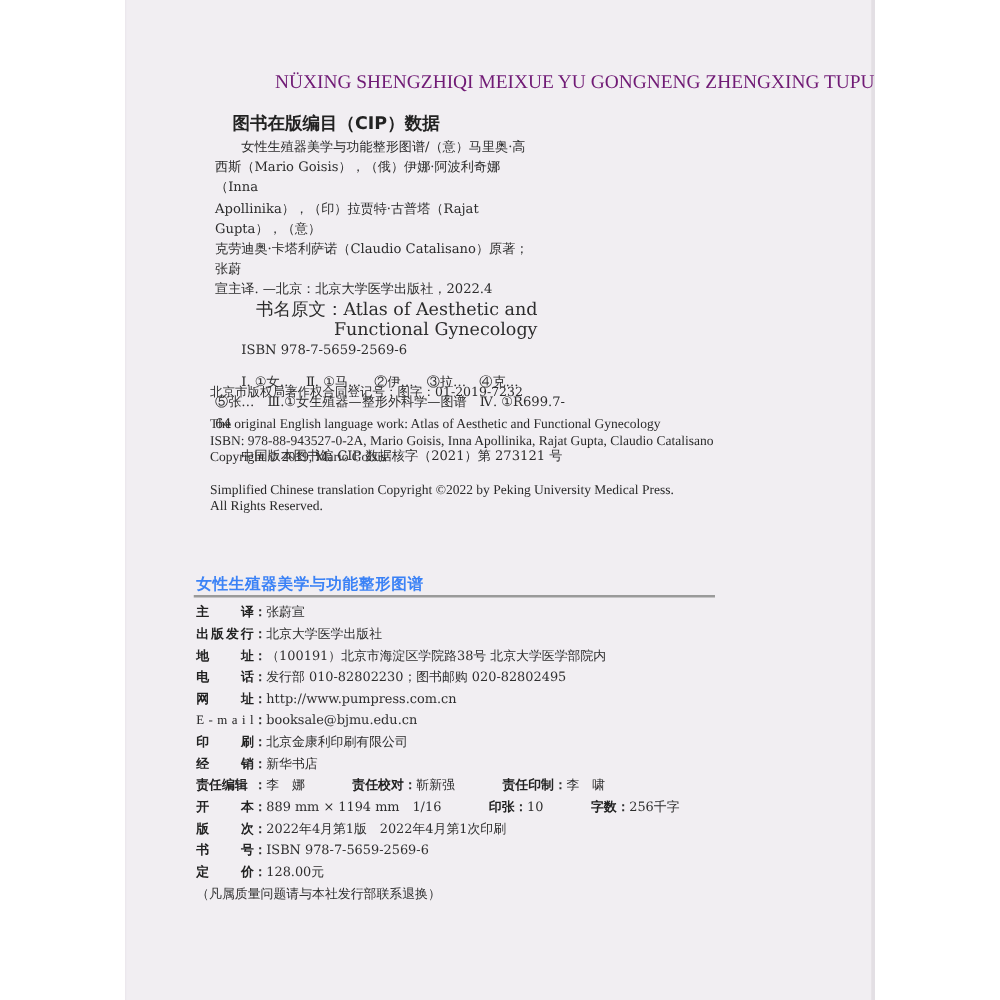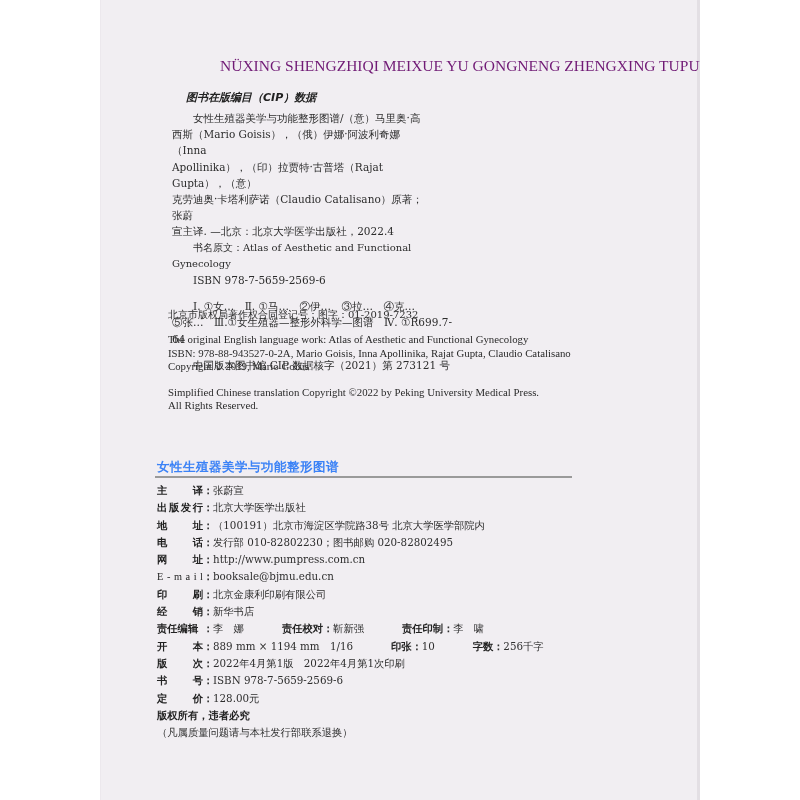--- a/index.html
+++ b/index.html
@@ -18,21 +18,21 @@
     position: absolute; left: 697px; top: 0; width: 3px; height: 800px;
     background: #e3dfe4;
   }
   .pinyin {
     position: absolute; left: 220px; top: 57px;
     font-family: "Liberation Serif", serif; font-size: 15.5px; letter-spacing: 0px;
     color: #701a75; white-space: nowrap;
   }
   .cip-head {
     position: absolute; left: 186px; top: 90px;
-    font-family: "DejaVu Sans", sans-serif; font-size: 11px; font-weight: bold; color: #222; font-style: italic;
+    font-family: "DejaVu Sans", sans-serif; font-size: 14px; font-weight: bold; color: #222;
   }
   .cip-body {
     position: absolute; left: 172px; top: 110px; width: 258px;
     font-size: 10.5px; line-height: 16.2px; color: #2c2c2c;
   }
   .cip-body p { margin: 0; }
   .indent { text-indent: 21px; }
   .gap { height: 10px; }
   .eng {
     position: absolute; left: 168px; top: 308px; width: 420px;
@@ -74,21 +74,21 @@
 <div class="pinyin">NÜXING SHENGZHIQI MEIXUE YU GONGNENG ZHENGXING TUPU</div>
 
 <div class="cip-head">图书在版编目（CIP）数据</div>
 
 <div class="cip-body">
   <p class="indent">女性生殖器美学与功能整形图谱/（意）马里奥·高</p>
   <p>西斯（Mario Goisis），（俄）伊娜·阿波利奇娜（Inna</p>
   <p>Apollinika），（印）拉贾特·古普塔（Rajat Gupta），（意）</p>
   <p>克劳迪奥·卡塔利萨诺（Claudio Catalisano）原著；张蔚</p>
   <p>宣主译. —北京：北京大学医学出版社，2022.4</p>
-  <p class="indent" style="font-size:10px;">书名原文：Atlas of Aesthetic and Functional Gynecology</p>
+  <p class="indent" style="font-size:14px;text-align:right;">书名原文：Atlas of Aesthetic and Functional Gynecology</p>
   <p class="indent">ISBN 978-7-5659-2569-6</p>
   <div class="gap"></div>
   <p class="indent">Ⅰ. ①女…　Ⅱ. ①马…　②伊…　③拉…　④克…</p>
   <p style="white-space:nowrap;">⑤张…　Ⅲ.①女生殖器—整形外科学—图谱　Ⅳ. ①R699.7-</p>
   <p>64</p>
   <div class="gap"></div>
   <p class="indent" style="white-space:nowrap;">中国版本图书馆 CIP 数据核字（2021）第 273121 号</p>
 </div>
 
 <div class="eng">
@@ -224,15 +224,14 @@
       <span class="val">ISBN  978-7-5659-2569-6</span>
   </div>
   <div class="row">
     <span class="lbl">
         <span>定</span>
         <span>价</span>
       </span>
       <span class="colon">：</span>
       <span class="val">128.00元</span>
   </div>
-  <div class="row rights">版权所有，违者必究</div>
   <div class="row">（凡属质量问题请与本社发行部联系退换）</div>
 </div>
 
 </body></html>

